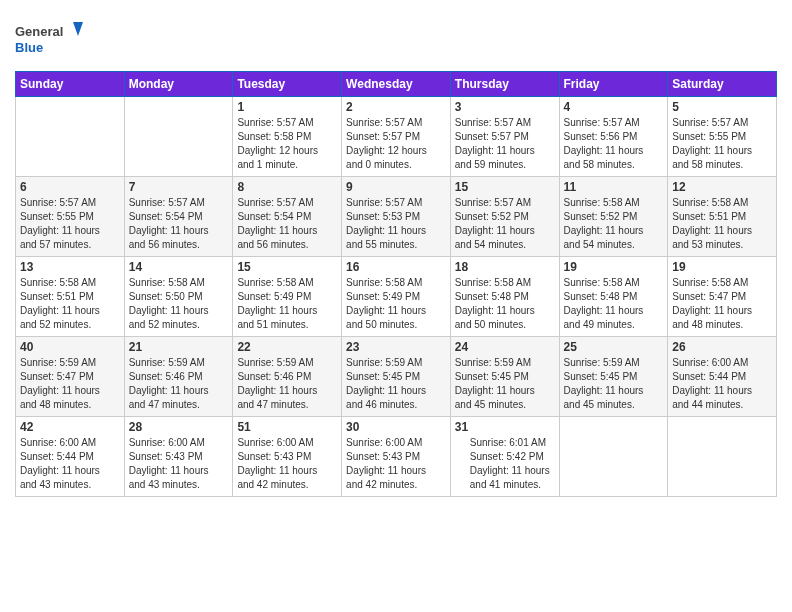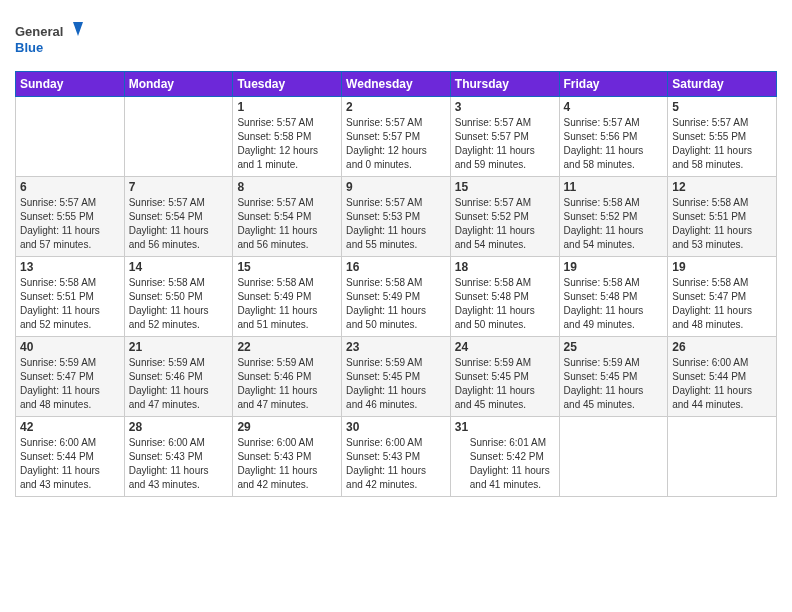--- a/index.html
+++ b/index.html
@@ -312,21 +312,21 @@
 and 43 minutes.</div>
           </td>
           <td>
             <span class="day-num">28</span>
             <div class="day-info" style="white-space: pre-line;">Sunrise: 6:00 AM
 Sunset: 5:43 PM
 Daylight: 11 hours
 and 43 minutes.</div>
           </td>
           <td>
-            <span class="day-num">29</span>
+            <span class="day-num">51</span>
             <div class="day-info" style="white-space: pre-line;">Sunrise: 6:00 AM
 Sunset: 5:43 PM
 Daylight: 11 hours
 and 42 minutes.</div>
           </td>
           <td>
             <span class="day-num">30</span>
             <div class="day-info" style="white-space: pre-line;">Sunrise: 6:00 AM
 Sunset: 5:43 PM
 Daylight: 11 hours

